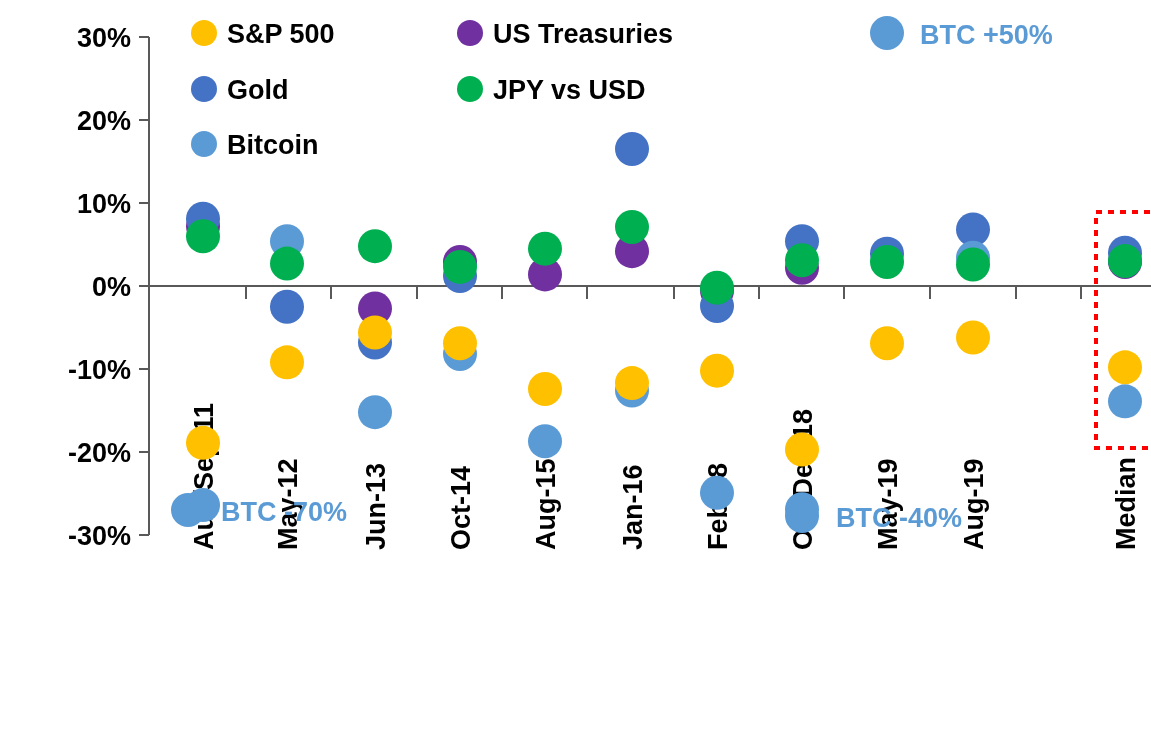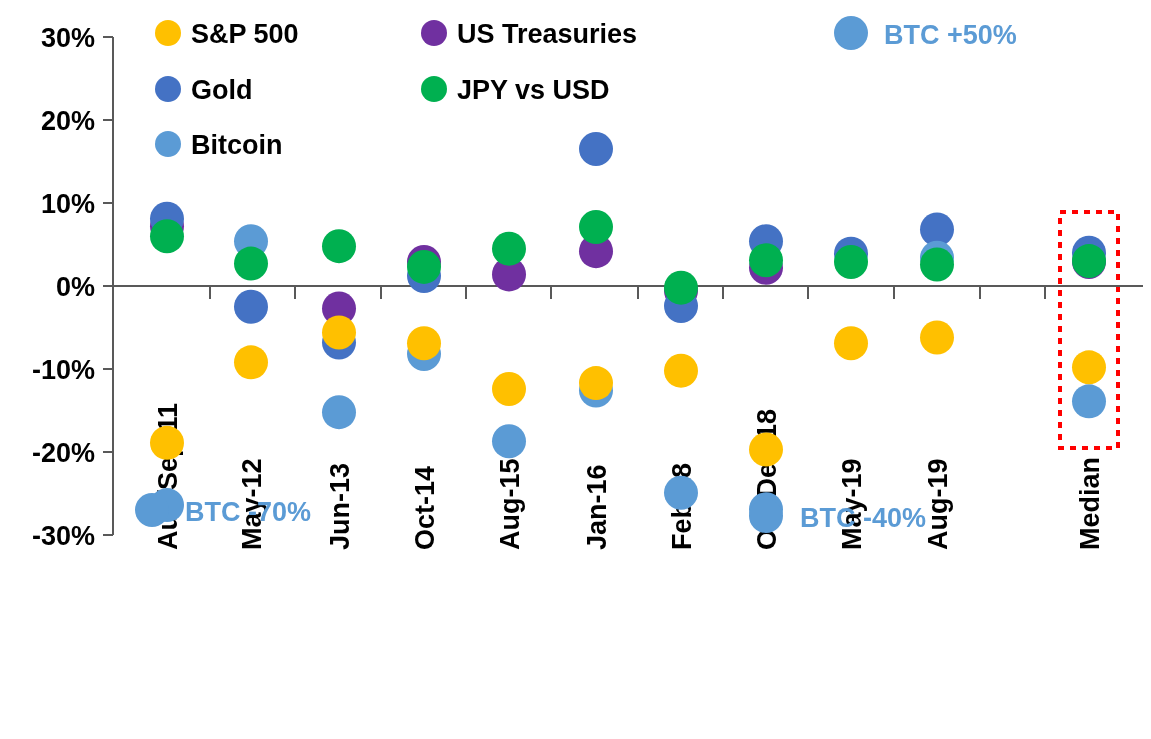--- a/index.html
+++ b/index.html
@@ -1,17 +1,17 @@
 <!DOCTYPE html>
 <html><head>
 <meta charset="utf-8">
 <style>
   html,body{margin:0;padding:0;background:#ffffff;}
   body{width:1151px;height:739px;font-family:"Liberation Sans",sans-serif;overflow:hidden;}
-  #chart-root{position:relative;width:909px;height:739px;}
+  #chart-root{position:relative;width:909px;height:739px;padding-left:36px;}
   svg{display:block;}
   .axis-line{stroke:#595959;stroke-width:2;}
   .tick-line{stroke:#595959;stroke-width:2;}
   .ytick-label{font-size:27px;font-weight:bold;fill:#000000;font-family:"Liberation Sans",sans-serif;}
   .xtick-label{font-size:27px;font-weight:bold;fill:#000000;font-family:"Liberation Sans",sans-serif;}
   .legend-label{font-size:27px;font-weight:bold;fill:#000000;font-family:"Liberation Sans",sans-serif;}
   .annot-label{font-size:27px;font-weight:bold;fill:#5B9BD5;font-family:"Liberation Sans",sans-serif;}
   .highlight-box{fill:none;stroke:#FF0000;stroke-width:4;stroke-dasharray:6 6;}
   .pt{stroke:none;}
 </style>

